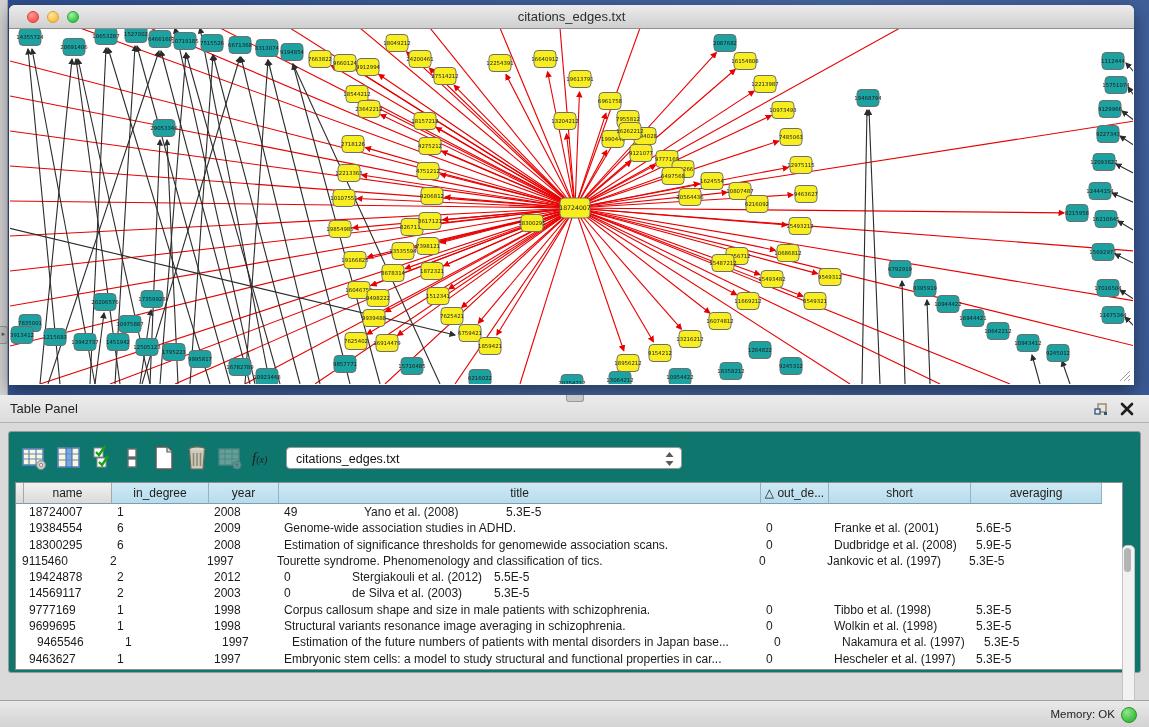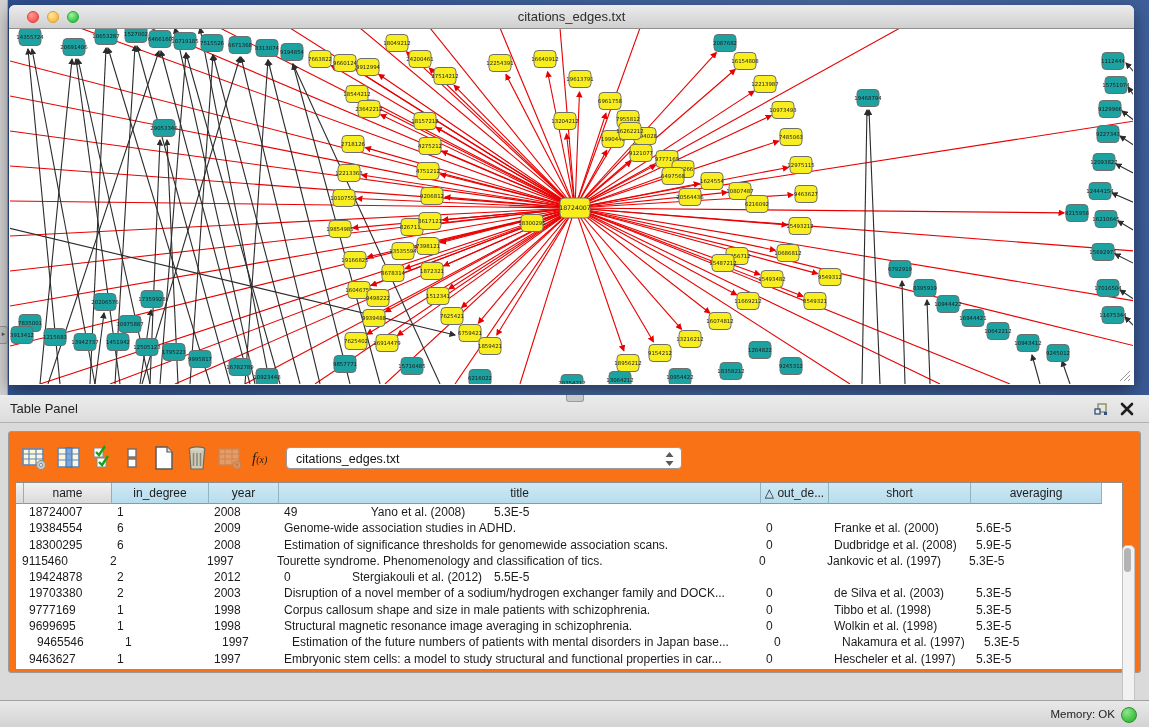--- a/index.html
+++ b/index.html
@@ -29,21 +29,21 @@
 
   
   #table-panel{position:absolute;left:0;top:395px;width:1149px;height:305px;background:#dadada;}
   #tp-header{position:absolute;left:0;top:0;width:100%;height:27px;background:linear-gradient(#ececec,#dcdcdc);
              border-bottom:1px solid #b2b2b2;}
   #tp-title{position:absolute;left:10px;top:6px;font-size:13px;color:#222;}
   #tp-float{position:absolute;right:40px;top:6px;width:16px;height:16px;cursor:pointer;}
   #tp-close{position:absolute;right:14px;top:6px;width:16px;height:16px;cursor:pointer;}
   #split-handle{position:absolute;left:566px;top:0px;width:16px;height:6px;background:#c9c9c9;border:1px solid #9a9a9a;border-top:none;border-radius:0 0 3px 3px;}
 
-  #tp-box{position:absolute;left:8px;top:36px;width:1131px;height:240px;background:#f97316;
+  #tp-box{position:absolute;left:8px;top:36px;width:1131px;height:240px;background:#0f766e;
           border:1px solid #9a9a9a;border-radius:3px;}
 
   .tb-icon{position:absolute;top:13px;width:26px;height:26px;cursor:pointer;}
   #combo{position:absolute;left:277px;top:15px;width:396px;height:22px;background:#fff;
          border:1px solid #9a9a9a;border-radius:4px;font-size:12.5px;color:#111;
          line-height:22px;padding-left:9px;box-sizing:border-box;cursor:pointer;}
   #combo-arrows{position:absolute;right:6px;top:3px;width:11px;height:16px;}
 
   #tbl{position:absolute;left:6px;top:50px;width:1106px;height:186px;background:#fff;
        border:1px solid #8e8e8e;overflow:hidden;}
@@ -564,30 +564,30 @@
           <div class="hcell" style="width: 68px; flex: 0 0 68px;">△ out_de...</div>
           <div class="hcell" style="width: 142px; flex: 0 0 142px;">short</div>
           <div class="hcell" style="width: 131px; flex: 0 0 131px;">averaging</div>
         </div>
       <div id="tbl-body">
           <div class="trow">
             <div class="tcell" style="width: 88px; flex: 0 0 88px; margin-left: 8px;">18724007</div>
             <div class="tcell" style="width: 97px; flex: 0 0 97px; margin-left: 0px;">1</div>
             <div class="tcell" style="width: 70px; flex: 0 0 70px; margin-left: 0px;">2008</div>
             <div class="tcell" style="width: 68px; flex: 0 0 68px; margin-left: 0px;">49</div>
-            <div class="tcell" style="width: 142px; flex: 0 0 142px; margin-left: 0px; text-align: center;">Yano et al. (2008)</div>
+            <div class="tcell" style="width: 142px; flex: 0 0 142px; margin-left: 12px;">Yano et al. (2008)</div>
             <div class="tcell" style="width: 131px; flex: 0 0 131px; margin-left: 0px;">5.3E-5</div>
           </div>
           <div class="trow">
             <div class="tcell" style="width: 88px; flex: 0 0 88px; margin-left: 8px;">19384554</div>
             <div class="tcell" style="width: 97px; flex: 0 0 97px; margin-left: 0px;">6</div>
             <div class="tcell" style="width: 70px; flex: 0 0 70px; margin-left: 0px;">2009</div>
             <div class="tcell" style="width: 482px; flex: 0 0 482px; margin-left: 0px;">Genome-wide association studies in ADHD.</div>
             <div class="tcell" style="width: 68px; flex: 0 0 68px; margin-left: 0px;">0</div>
-            <div class="tcell" style="width: 142px; flex: 0 0 142px; margin-left: 0px;">Franke et al. (2000)</div>
+            <div class="tcell" style="width: 142px; flex: 0 0 142px; margin-left: 0px;">Franke et al. (2001)</div>
             <div class="tcell" style="width: 131px; flex: 0 0 131px; margin-left: 0px;">5.6E-5</div>
           </div>
           <div class="trow">
             <div class="tcell" style="width: 88px; flex: 0 0 88px; margin-left: 8px;">18300295</div>
             <div class="tcell" style="width: 97px; flex: 0 0 97px; margin-left: 0px;">6</div>
             <div class="tcell" style="width: 70px; flex: 0 0 70px; margin-left: 0px;">2008</div>
             <div class="tcell" style="width: 482px; flex: 0 0 482px; margin-left: 0px;">Estimation of significance thresholds for genomewide association scans.</div>
             <div class="tcell" style="width: 68px; flex: 0 0 68px; margin-left: 0px;">0</div>
             <div class="tcell" style="width: 142px; flex: 0 0 142px; margin-left: 0px;">Dudbridge et al. (2008)</div>
             <div class="tcell" style="width: 131px; flex: 0 0 131px; margin-left: 0px;">5.9E-5</div>
@@ -603,42 +603,41 @@
           </div>
           <div class="trow">
             <div class="tcell" style="width: 88px; flex: 0 0 88px; margin-left: 8px;">19424878</div>
             <div class="tcell" style="width: 97px; flex: 0 0 97px; margin-left: 0px;">2</div>
             <div class="tcell" style="width: 70px; flex: 0 0 70px; margin-left: 0px;">2012</div>
             <div class="tcell" style="width: 68px; flex: 0 0 68px; margin-left: 0px;">0</div>
             <div class="tcell" style="width: 142px; flex: 0 0 142px; margin-left: 0px;">Stergiakouli et al. (2012)</div>
             <div class="tcell" style="width: 131px; flex: 0 0 131px; margin-left: 0px;">5.5E-5</div>
           </div>
           <div class="trow">
-            <div class="tcell" style="width: 88px; flex: 0 0 88px; margin-left: 8px;">19703380</div>
+            <div class="tcell" style="width: 88px; flex: 0 0 88px; margin-left: 8px;">14569117</div>
             <div class="tcell" style="width: 97px; flex: 0 0 97px; margin-left: 0px;">2</div>
             <div class="tcell" style="width: 70px; flex: 0 0 70px; margin-left: 0px;">2003</div>
-            <div class="tcell" style="width: 482px; flex: 0 0 482px; margin-left: 0px;">Disruption of a novel member of a sodium/hydrogen exchanger family and DOCK...</div>
             <div class="tcell" style="width: 68px; flex: 0 0 68px; margin-left: 0px;">0</div>
             <div class="tcell" style="width: 142px; flex: 0 0 142px; margin-left: 0px;">de Silva et al. (2003)</div>
             <div class="tcell" style="width: 131px; flex: 0 0 131px; margin-left: 0px;">5.3E-5</div>
           </div>
           <div class="trow">
             <div class="tcell" style="width: 88px; flex: 0 0 88px; margin-left: 8px;">9777169</div>
             <div class="tcell" style="width: 97px; flex: 0 0 97px; margin-left: 0px;">1</div>
             <div class="tcell" style="width: 70px; flex: 0 0 70px; margin-left: 0px;">1998</div>
             <div class="tcell" style="width: 482px; flex: 0 0 482px; margin-left: 0px;">Corpus callosum shape and size in male patients with schizophrenia.</div>
             <div class="tcell" style="width: 68px; flex: 0 0 68px; margin-left: 0px;">0</div>
             <div class="tcell" style="width: 142px; flex: 0 0 142px; margin-left: 0px;">Tibbo et al. (1998)</div>
             <div class="tcell" style="width: 131px; flex: 0 0 131px; margin-left: 0px;">5.3E-5</div>
           </div>
           <div class="trow">
             <div class="tcell" style="width: 88px; flex: 0 0 88px; margin-left: 8px;">9699695</div>
             <div class="tcell" style="width: 97px; flex: 0 0 97px; margin-left: 0px;">1</div>
             <div class="tcell" style="width: 70px; flex: 0 0 70px; margin-left: 0px;">1998</div>
-            <div class="tcell" style="width: 482px; flex: 0 0 482px; margin-left: 0px;">Structural magnetic resonance image averaging in schizophrenia.</div>
+            <div class="tcell" style="width: 482px; flex: 0 0 482px; margin-left: 0px;">Structural variants resonance image averaging in schizophrenia.</div>
             <div class="tcell" style="width: 68px; flex: 0 0 68px; margin-left: 0px;">0</div>
             <div class="tcell" style="width: 142px; flex: 0 0 142px; margin-left: 0px;">Wolkin et al. (1998)</div>
             <div class="tcell" style="width: 131px; flex: 0 0 131px; margin-left: 0px;">5.3E-5</div>
           </div>
           <div class="trow">
             <div class="tcell" style="width: 88px; flex: 0 0 88px; margin-left: 16px;">9465546</div>
             <div class="tcell" style="width: 97px; flex: 0 0 97px; margin-left: 0px;">1</div>
             <div class="tcell" style="width: 70px; flex: 0 0 70px; margin-left: 0px;">1997</div>
             <div class="tcell" style="width: 482px; flex: 0 0 482px; margin-left: 0px;">Estimation of the future numbers of patients with mental disorders in Japan base...</div>
             <div class="tcell" style="width: 68px; flex: 0 0 68px; margin-left: 0px;">0</div>

